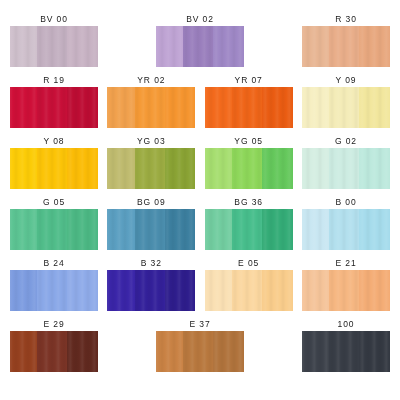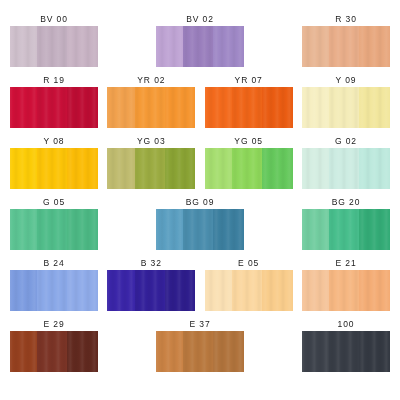--- a/index.html
+++ b/index.html
@@ -187,27 +187,35 @@
     </div>
     <div class="swatch-cell">
       <div class="swatch-label">BG 09</div>
       <div class="swatch-patch">
         <div class="band band-1" style="background-color: rgb(91, 159, 193);"></div>
         <div class="band band-2" style="background-color: rgb(74, 141, 173);"></div>
         <div class="band band-3" style="background-color: rgb(60, 127, 159);"></div>
       </div>
     </div>
     <div class="swatch-cell">
-      <div class="swatch-label">BG 20</div>
+      <div class="swatch-label">BG 36</div>
       <div class="swatch-patch">
         <div class="band band-1" style="background-color: rgb(114, 205, 160);"></div>
         <div class="band band-2" style="background-color: rgb(71, 190, 140);"></div>
         <div class="band band-3" style="background-color: rgb(52, 172, 119);"></div>
       </div>
     </div>
+    <div class="swatch-cell">
+      <div class="swatch-label">B 00</div>
+      <div class="swatch-patch">
+        <div class="band band-1" style="background-color: rgb(201, 231, 242);"></div>
+        <div class="band band-2" style="background-color: rgb(179, 224, 238);"></div>
+        <div class="band band-3" style="background-color: rgb(166, 220, 236);"></div>
+      </div>
+    </div>
   </div>
 
   <div class="swatch-row">
     <div class="swatch-cell">
       <div class="swatch-label">B 24</div>
       <div class="swatch-patch">
         <div class="band band-1" style="background-color: rgb(125, 156, 224);"></div>
         <div class="band band-2" style="background-color: rgb(138, 168, 232);"></div>
         <div class="band band-3" style="background-color: rgb(143, 171, 233);"></div>
       </div>

